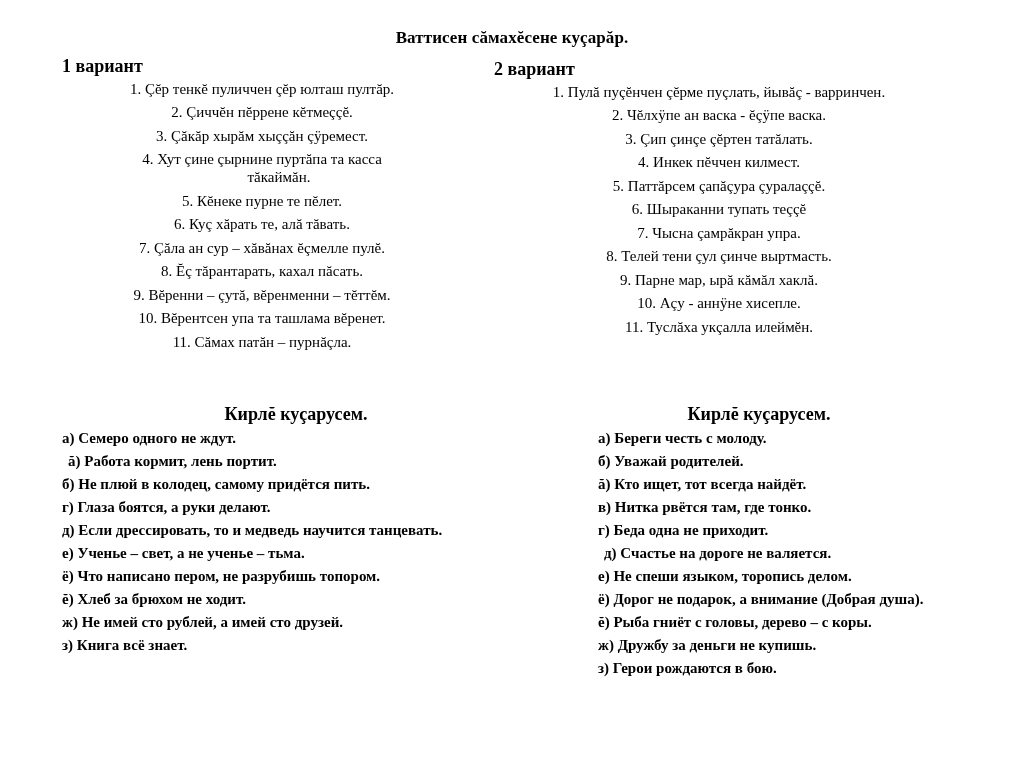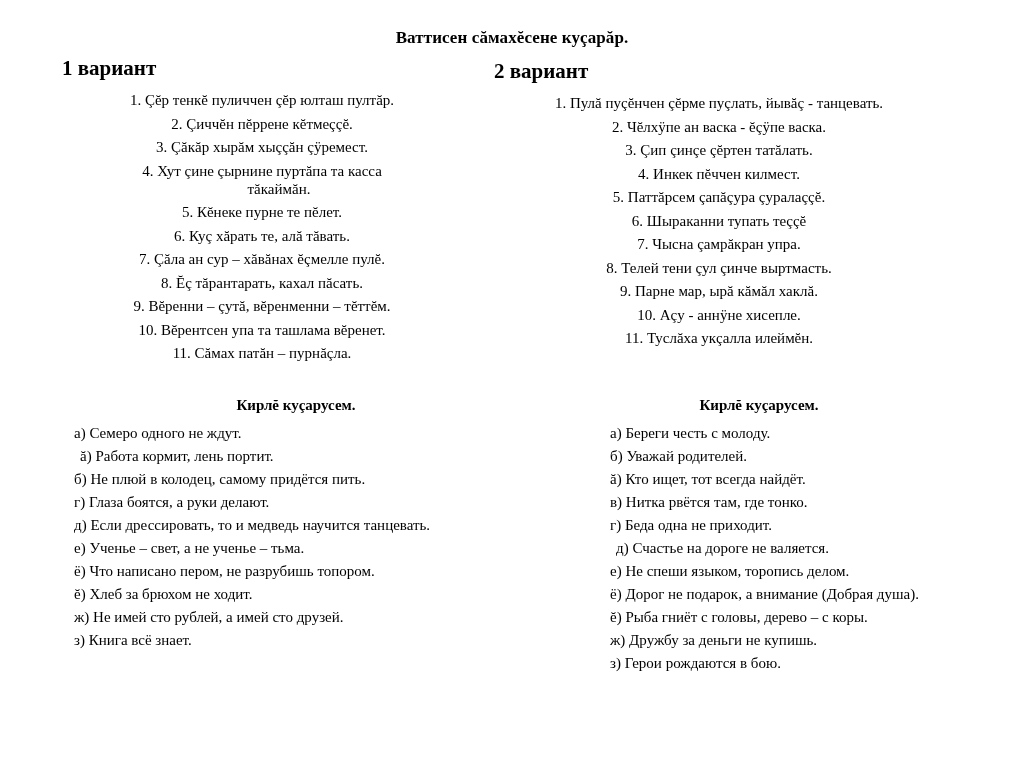--- a/index.html
+++ b/index.html
@@ -42,23 +42,23 @@
     top: 55px;
     width: 400px;
   }
   .col-right-top {
     position: absolute;
     left: 494px;
     top: 58px;
     width: 450px;
   }
   .variant-heading {
-    font-size: 21px;
+    font-size: 18px;
     font-weight: bold;
-    margin: 0 0 12px 0;
+    margin: 0 0 4px 0;
     line-height: 1.25;
   }
   ol.plain-list {
     list-style: none;
     margin: 0;
     padding: 0;
     text-align: center;
   }
   ol.plain-list li {
     font-size: 15px;
@@ -80,38 +80,39 @@
     top: 396px;
     width: 420px;
   }
   .col-right-bottom {
     position: absolute;
     left: 490px;
     top: 396px;
     width: 460px;
   }
   .translations-heading {
-    font-size: 15px;
+    font-size: 18px;
     font-weight: bold;
-    margin: 0 0 5px 0;
+    margin: 8px 0 5px 0;
     text-align: center;
     line-height: 1.2;
   }
   .col-left-bottom .translations-heading {
     text-align: center;
     padding-left: 48px;
   }
   .col-right-bottom .translations-heading {
     text-align: center;
     padding-left: 78px;
   }
   ul.letter-list {
     list-style: none;
-    margin: 12px;
+    margin: 0;
     padding: 0;
+    font-weight: bold;
   }
   ul.letter-list li {
     font-size: 15px;
     line-height: 1.0;
     margin: 0 0 8px 0;
   }
   .col-right-bottom ul.letter-list {
     padding-left: 108px;
   }
   .indent-sm {
@@ -138,21 +139,21 @@
         <li><span>8.</span><span> Ĕç тăрантарать, кахал пăсать.</span></li>
         <li><span>9.</span><span> Вĕренни – çутă, вĕренменни – тĕттĕм.</span></li>
         <li><span>10.</span><span> Вĕрентсен упа та ташлама вĕренет.</span></li>
         <li><span>11.</span><span> Сăмах патăн – пурнăçла.</span></li>
       </ol>
   </div>
 
   <div class="col-right-top">
     <div class="variant-heading">2 вариант</div>
     <ol class="plain-list">
-        <li><span>1.</span><span> Пулă пуçĕнчен çĕрме пуçлать, йывăç - танцевать.</span></li>
+        <li><span>1.</span><span> Пулă пуçĕнчен çĕрме пуçлать, йывăç - варринчен.</span></li>
         <li><span>2.</span><span> Чĕлхÿпе ан васка - ĕçÿпе васка.</span></li>
         <li><span>3.</span><span> Çип çинçе çĕртен татăлать.</span></li>
         <li><span>4.</span><span>  Инкек пĕччен килмест.</span></li>
         <li><span>5.</span><span> Паттăрсем çапăçура çуралаççĕ.</span></li>
         <li><span>6.</span><span> Шыраканни тупать теççĕ</span></li>
         <li><span>7.</span><span> Чысна çамрăкран упра.</span></li>
         <li><span>8.</span><span> Телей тени çул çинче выртмасть.</span></li>
         <li><span>9.</span><span> Парне мар, ырă кăмăл хаклă.</span></li>
         <li><span>10.</span><span> Аçу - аннÿне хисепле.</span></li>
         <li><span>11.</span><span> Туслăха укçалла илеймĕн.</span></li>

